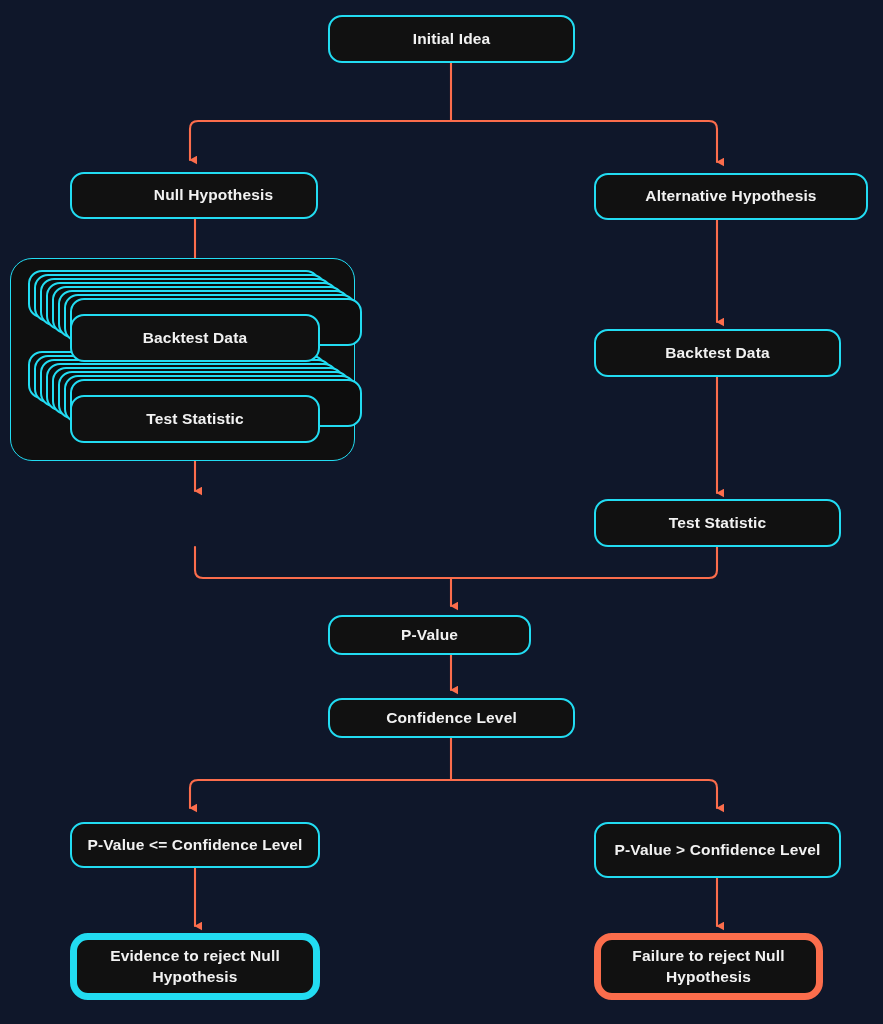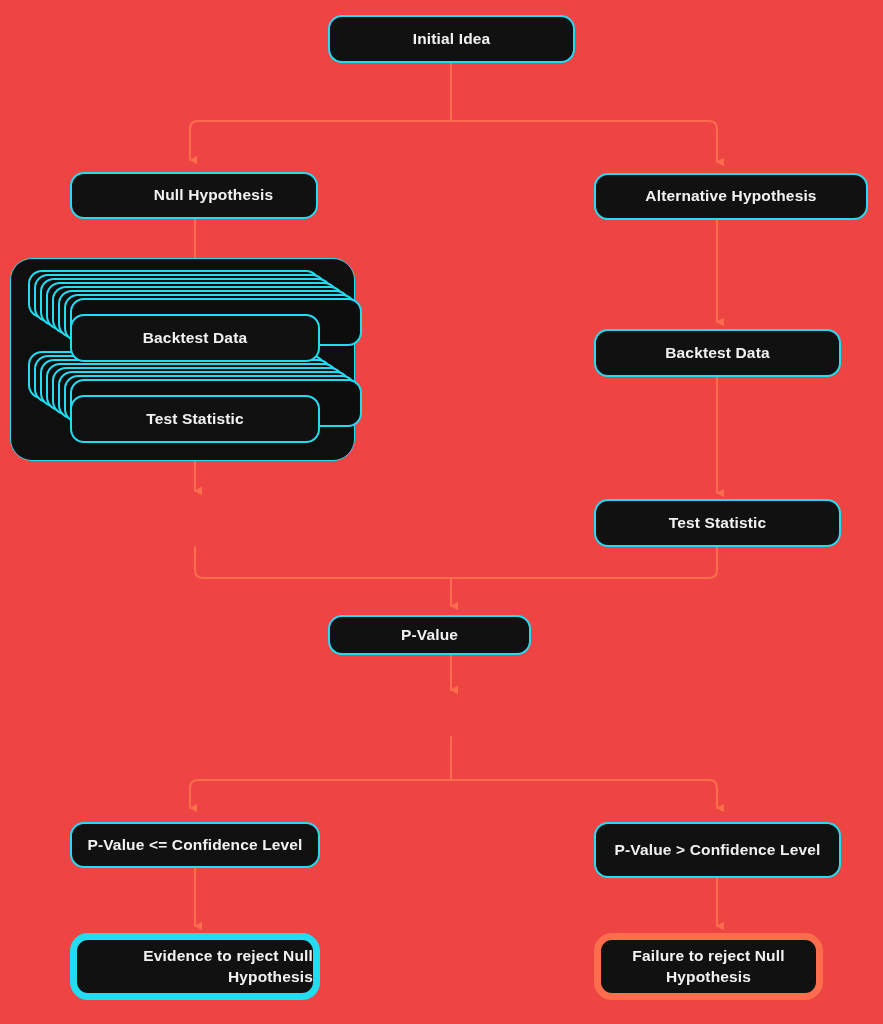--- a/index.html
+++ b/index.html
@@ -4,21 +4,21 @@
 <style>
   html, body {
     margin: 0;
     padding: 0;
     background: #0d0d0d;
   }
   #canvas {
     position: relative;
     width: 883px;
     height: 1024px;
-    background: #ef4444;
+    background: #0f172a;
     font-family: "Liberation Sans", sans-serif;
     overflow: hidden;
   }
   svg#connectors {
     position: absolute;
     left: 0; top: 0;
     width: 883px;
     height: 1024px;
     pointer-events: none;
   }
@@ -134,22 +134,23 @@
 
   <div class="node" style="left:70px; top:395px; width:250px; height:48px;">Test Statistic</div>
 
   <div class="node" style="left:594px; top:329px; width:247px; height:48px;">Backtest Data</div>
 
   <div class="node" style="left:594px; top:499px; width:247px; height:48px;">Test Statistic</div>
 
 
   <div class="node" style="left:328px; top:615px; width:203px; height:40px;">P-Value</div>
 
+  <div class="node" style="left:328px; top:698px; width:247px; height:40px;">Confidence Level</div>
 
   <div class="node" style="left:70px; top:822px; width:250px; height:46px;">P-Value &lt;= Confidence Level</div>
 
   <div class="node" style="left:594px; top:822px; width:247px; height:56px;">P-Value &gt; Confidence Level</div>
 
-  <div class="node thick-cyan" style="left:70px; top:933px; width:250px; height:67px;text-align:right;">Evidence to reject Null Hypothesis</div>
+  <div class="node thick-cyan" style="left:70px; top:933px; width:250px; height:67px;">Evidence to reject Null Hypothesis</div>
 
   <div class="node thick-red" style="left:594px; top:933px; width:229px; height:67px;">Failure to reject Null Hypothesis</div>
 
 </div>
 
 </body></html>

